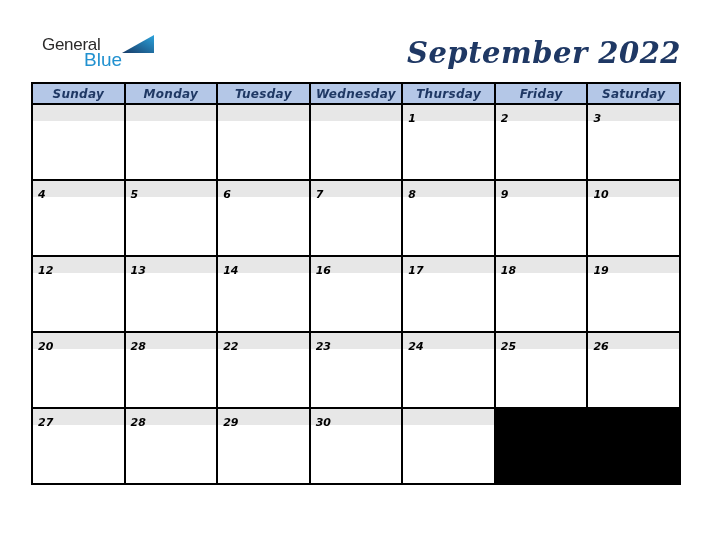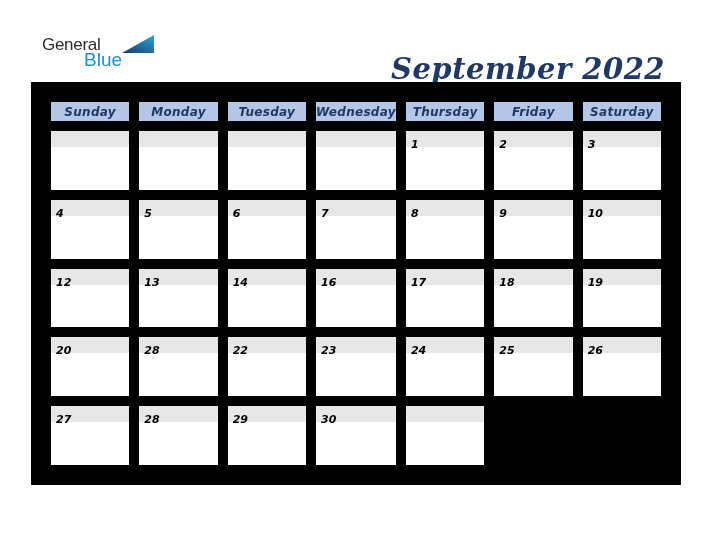--- a/index.html
+++ b/index.html
@@ -47,21 +47,21 @@
     color: var(--logo-blue-text, #2191d0);
     line-height: 1;
     margin: -3px 0 0 42px;
   }
 
   
   .title {
     position: absolute;
     top: 36px;
     right: 31px;
-    margin: 16px;
+    margin: 0;
     font-family: "DejaVu Serif", serif;
     font-style: italic;
     font-weight: bold;
     font-size: 29px;
     color: var(--title-text, #1f3864);
     letter-spacing: 0.5px;
     white-space: nowrap;
   }
 
   
@@ -69,22 +69,22 @@
     position: absolute;
     left: 31px;
     top: 82px;
     width: 650px;
     height: 403px;
     box-sizing: border-box;
     background: var(--grid-line, #000000);
     display: grid;
     grid-template-columns: repeat(7, 1fr);
     grid-template-rows: 19px repeat(5, 1fr);
-    gap: 10px;
-    padding: 20px;
+    gap: 2px;
+    padding: 2px;
   }
   .day-header {
     background: var(--header-bg, #b4c7e7);
     display: flex;
     align-items: center;
     justify-content: center;
     font-size: 12px;
     font-weight: bold;
     font-style: italic;
     color: var(--header-text, #1f3864);

